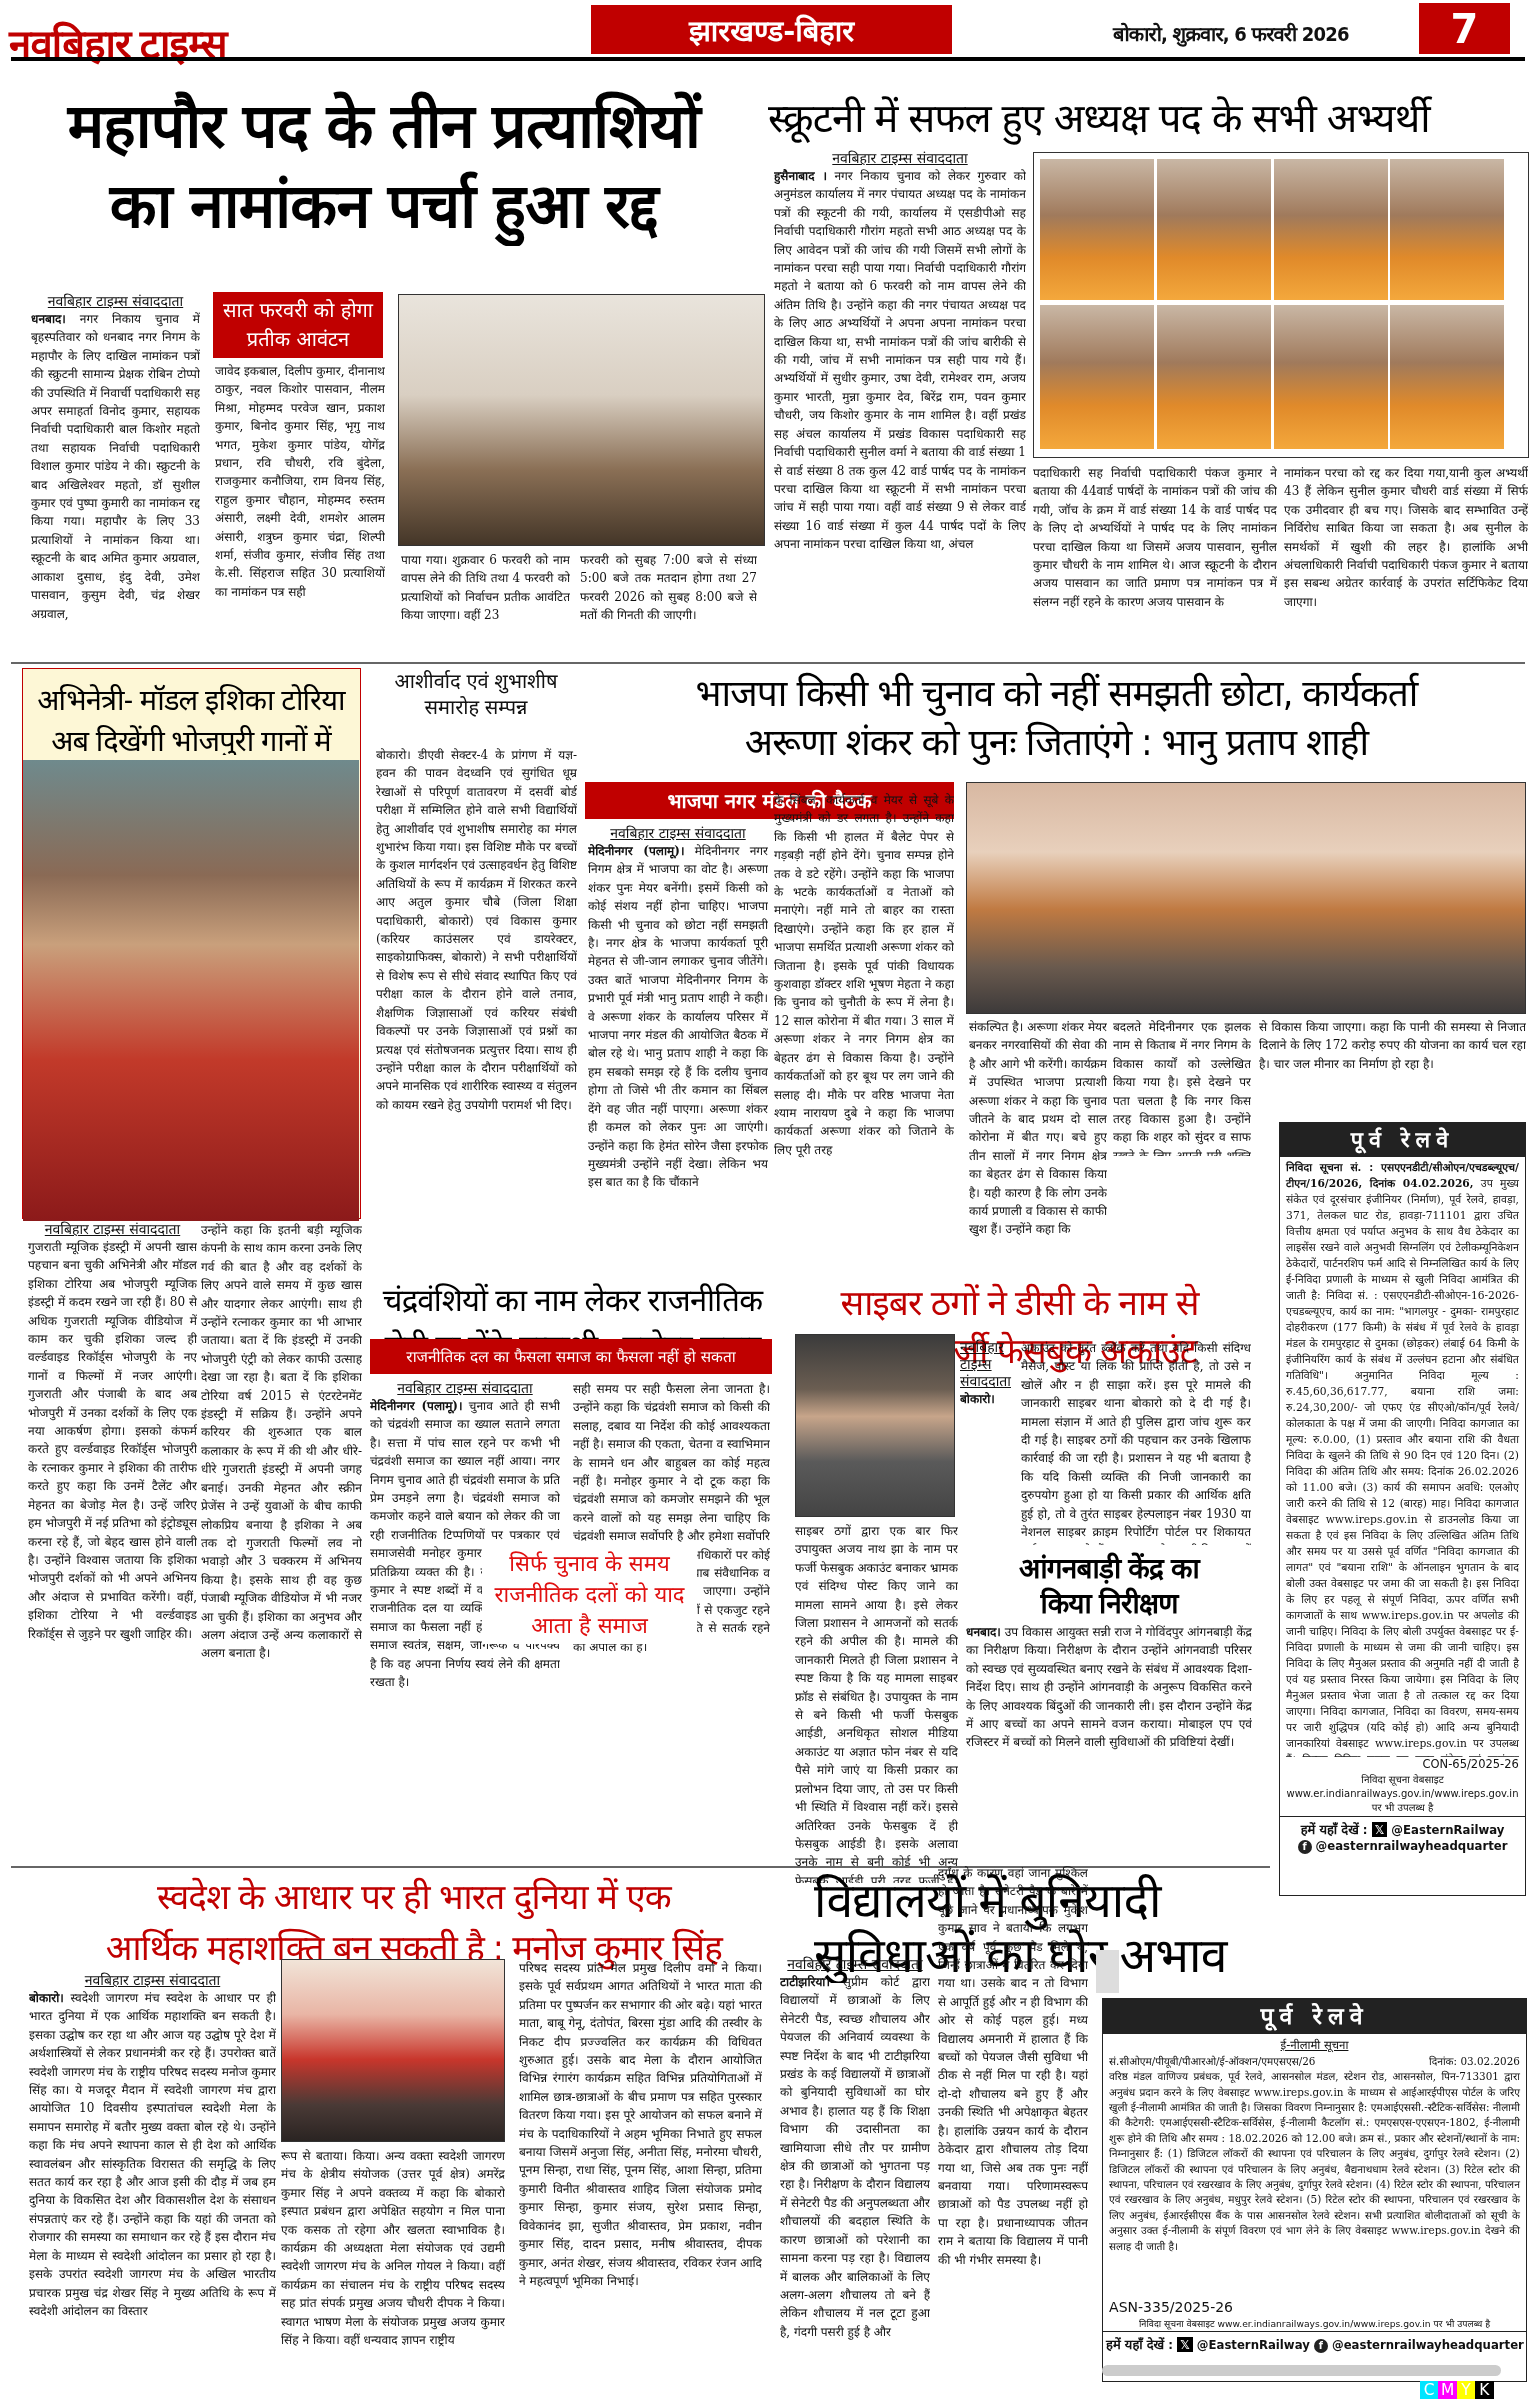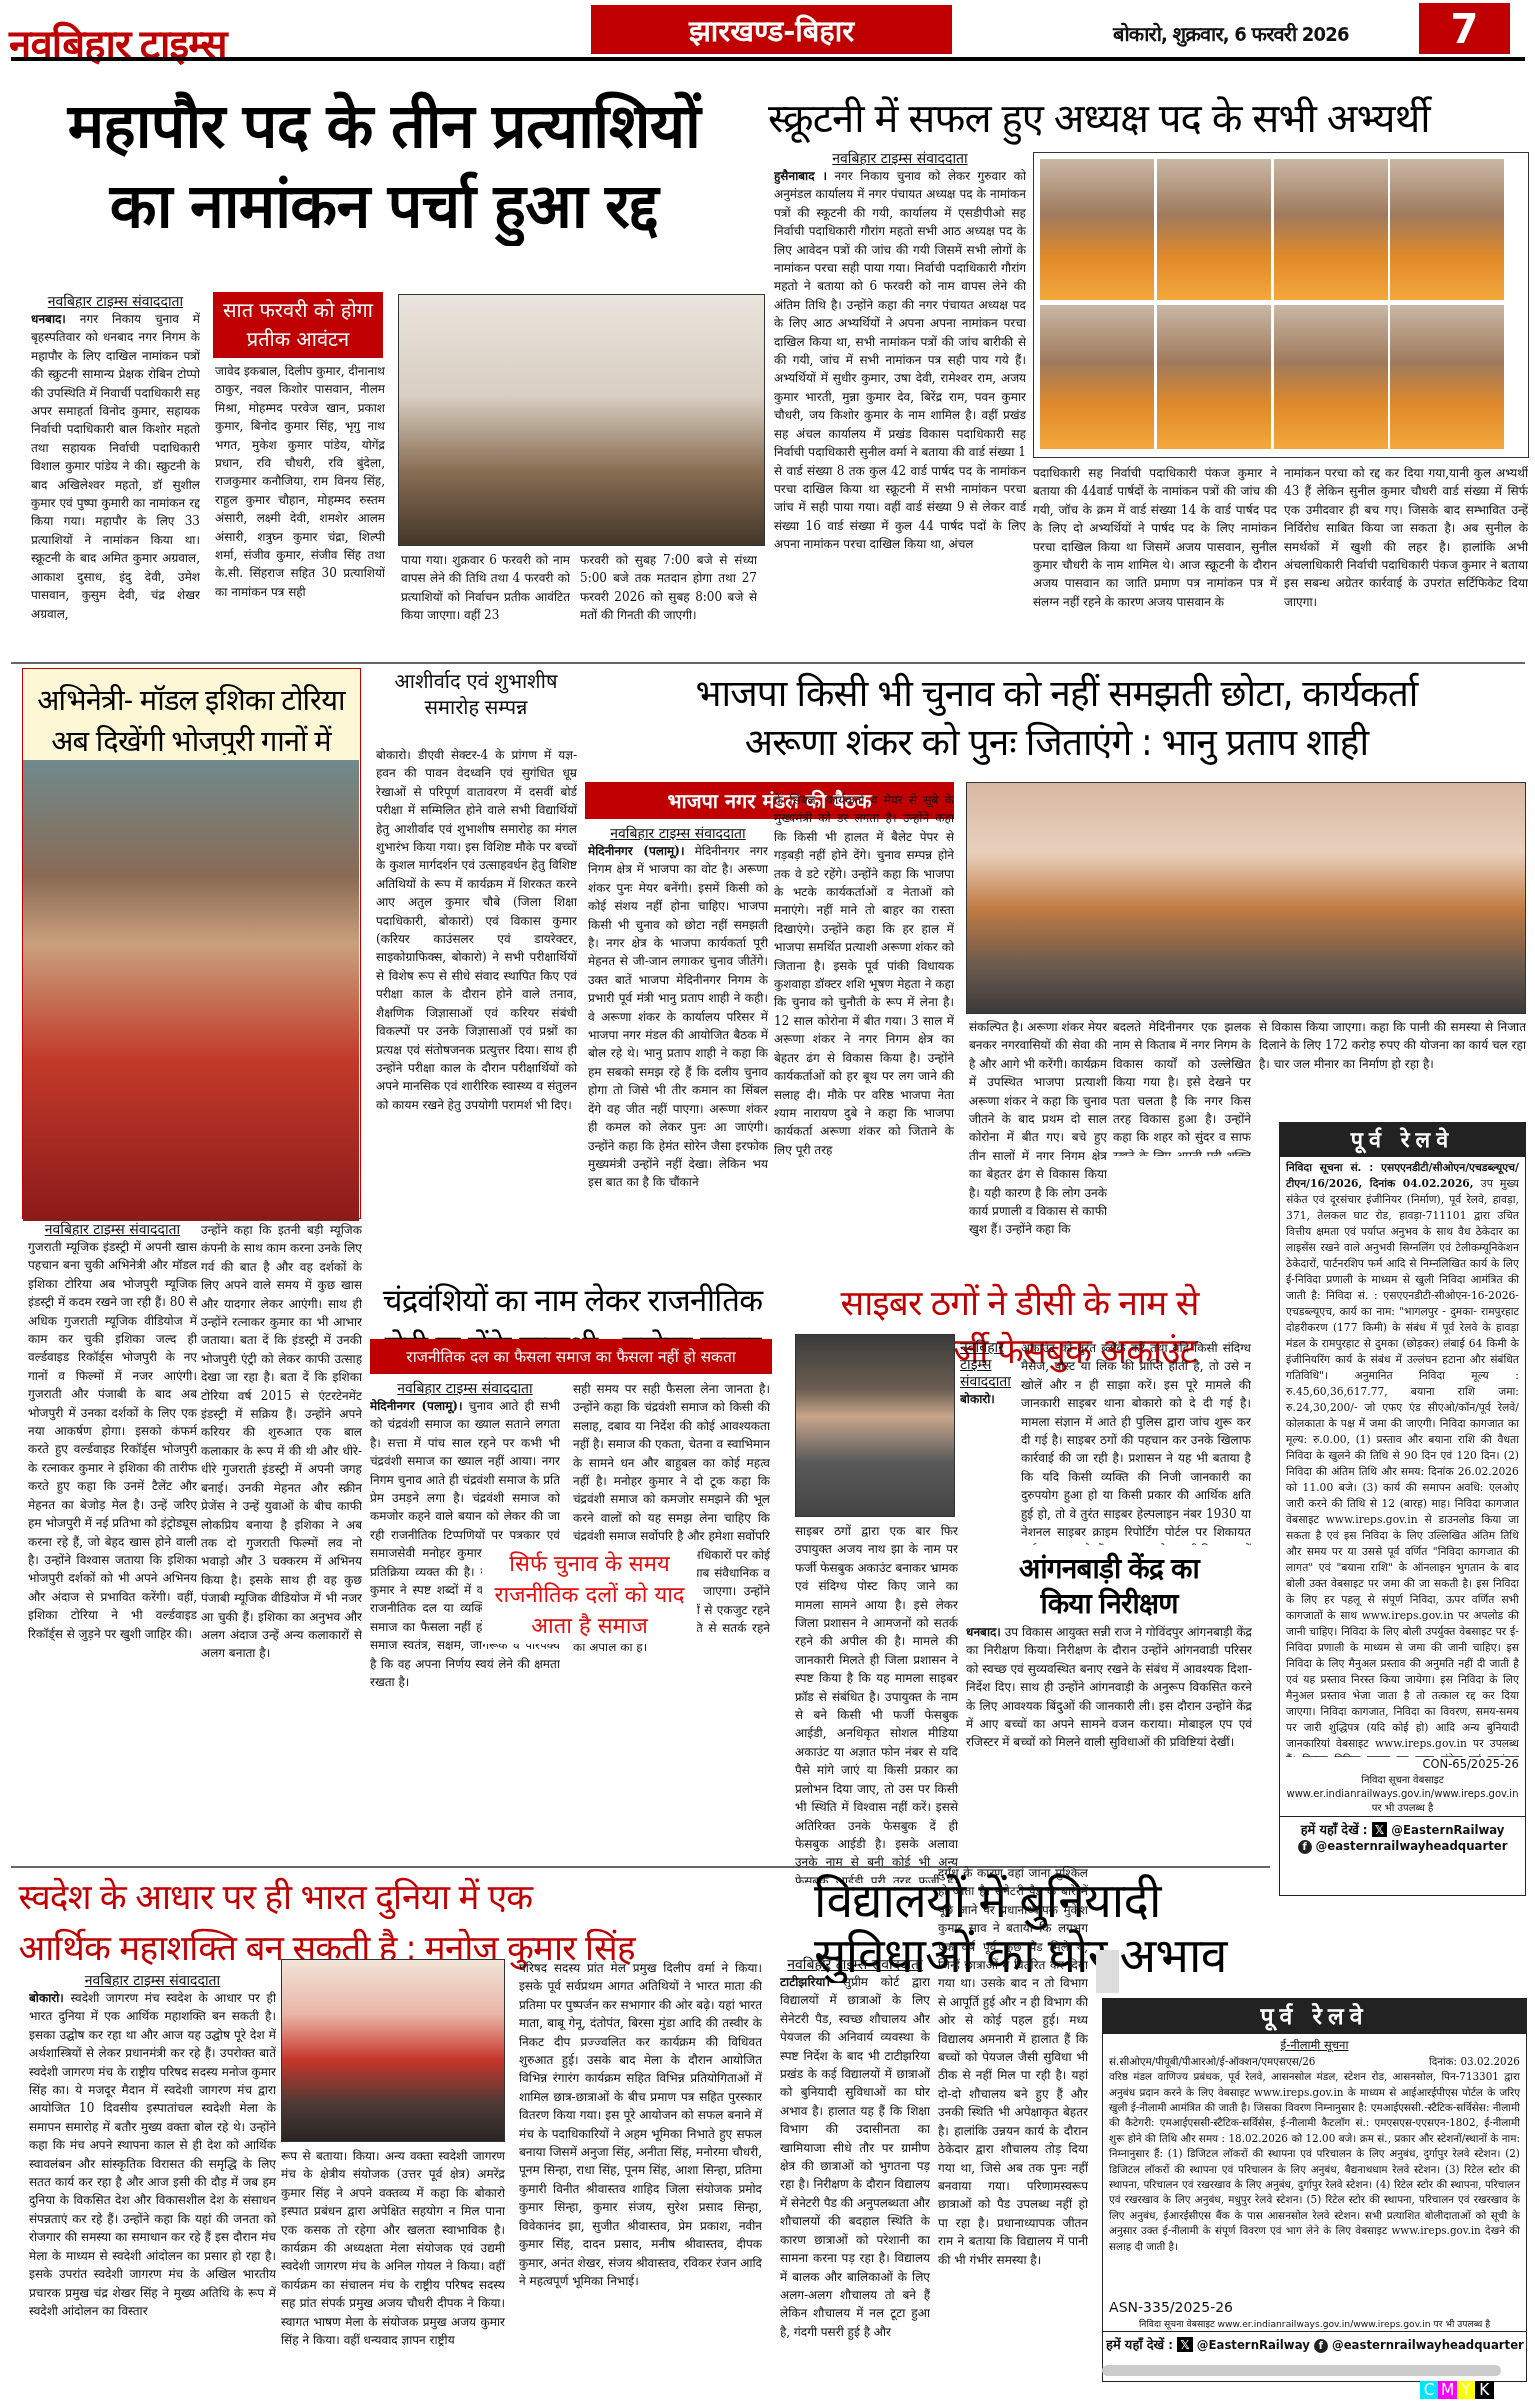--- a/index.html
+++ b/index.html
@@ -184,21 +184,21 @@
     <span>हमें यहाँ देखें :</span>
     <span style="display:inline-block;background:#000;color:#fff;padding:0 3.1px">𝕏</span>
     <span>@EasternRailway</span><br>
     <span style="display:inline-block;width:14px;height:14px;border-radius:50%;background:#222;color:#fff;font-size:10.7px;line-height:14px">f</span>
     <span>@easternrailwayheadquarter</span>
   </div>
 </div>
 
 <div class="rule" style="left:10.7px;top:1866px;width:1259px;height:1.5px;background:#666"></div>
 
-<div class="abs hl red" style="left:18.4px;top:1872px;width:791px;font-size:35px;line-height:51px;font-weight:normal">
+<div class="abs hl red" style="left:18.4px;top:1872px;width:791px;font-size:35px;line-height:51px;text-align:center;font-weight:normal">
   <div>स्वदेश के आधार पर ही भारत दुनिया में एक</div>
   <div>आर्थिक महाशक्ति बन सकती है : मनोज कुमार सिंह</div>
 </div>
 <div class="abs txt" style="left:29px;top:1972px;width:247px;height:422px">
   <div class="byline">नवबिहार टाइम्स संवाददाता</div>
   <p><span class="dateline">बोकारो।</span> <span>स्वदेशी जागरण मंच स्वदेश के आधार पर ही भारत दुनिया में एक आर्थिक महाशक्ति बन सकती है। इसका उद्घोष कर रहा था और आज यह उद्घोष पूरे देश में अर्थशास्त्रियों से लेकर प्रधानमंत्री कर रहे हैं। उपरोक्त बातें स्वदेशी जागरण मंच के राष्ट्रीय परिषद सदस्य मनोज कुमार सिंह का। ये मजदूर मैदान में स्वदेशी जागरण मंच द्वारा आयोजित 10 दिवसीय इस्पातांचल स्वदेशी मेला के समापन समारोह में बतौर मुख्य वक्ता बोल रहे थे। उन्होंने कहा कि मंच अपने स्थापना काल से ही देश को आर्थिक स्वावलंबन और सांस्कृतिक विरासत की समृद्धि के लिए सतत कार्य कर रहा है और आज इसी की दौड़ में जब हम दुनिया के विकसित देश और विकासशील देश के संसाधन संपन्नताएं कर रहे हैं। उन्होंने कहा कि यहां की जनता को रोजगार की समस्या का समाधान कर रहे हैं इस दौरान मंच मेला के माध्यम से स्वदेशी आंदोलन का प्रसार हो रहा है। इसके उपरांत स्वदेशी जागरण मंच के अखिल भारतीय प्रचारक प्रमुख चंद्र शेखर सिंह ने मुख्य अतिथि के रूप में स्वदेशी आंदोलन का विस्तार</span></p>
 </div>
 <div class="abs photo" style="left:281px;top:1959px;width:224px;height:183px">
   <div class="ph" style="inset:0;background:linear-gradient(180deg,#f1e4d8 0%,#e9b5a5 30%,#c8362c 55%,#4a3a36 80%,#2a2422 100%)"></div>
 </div>

